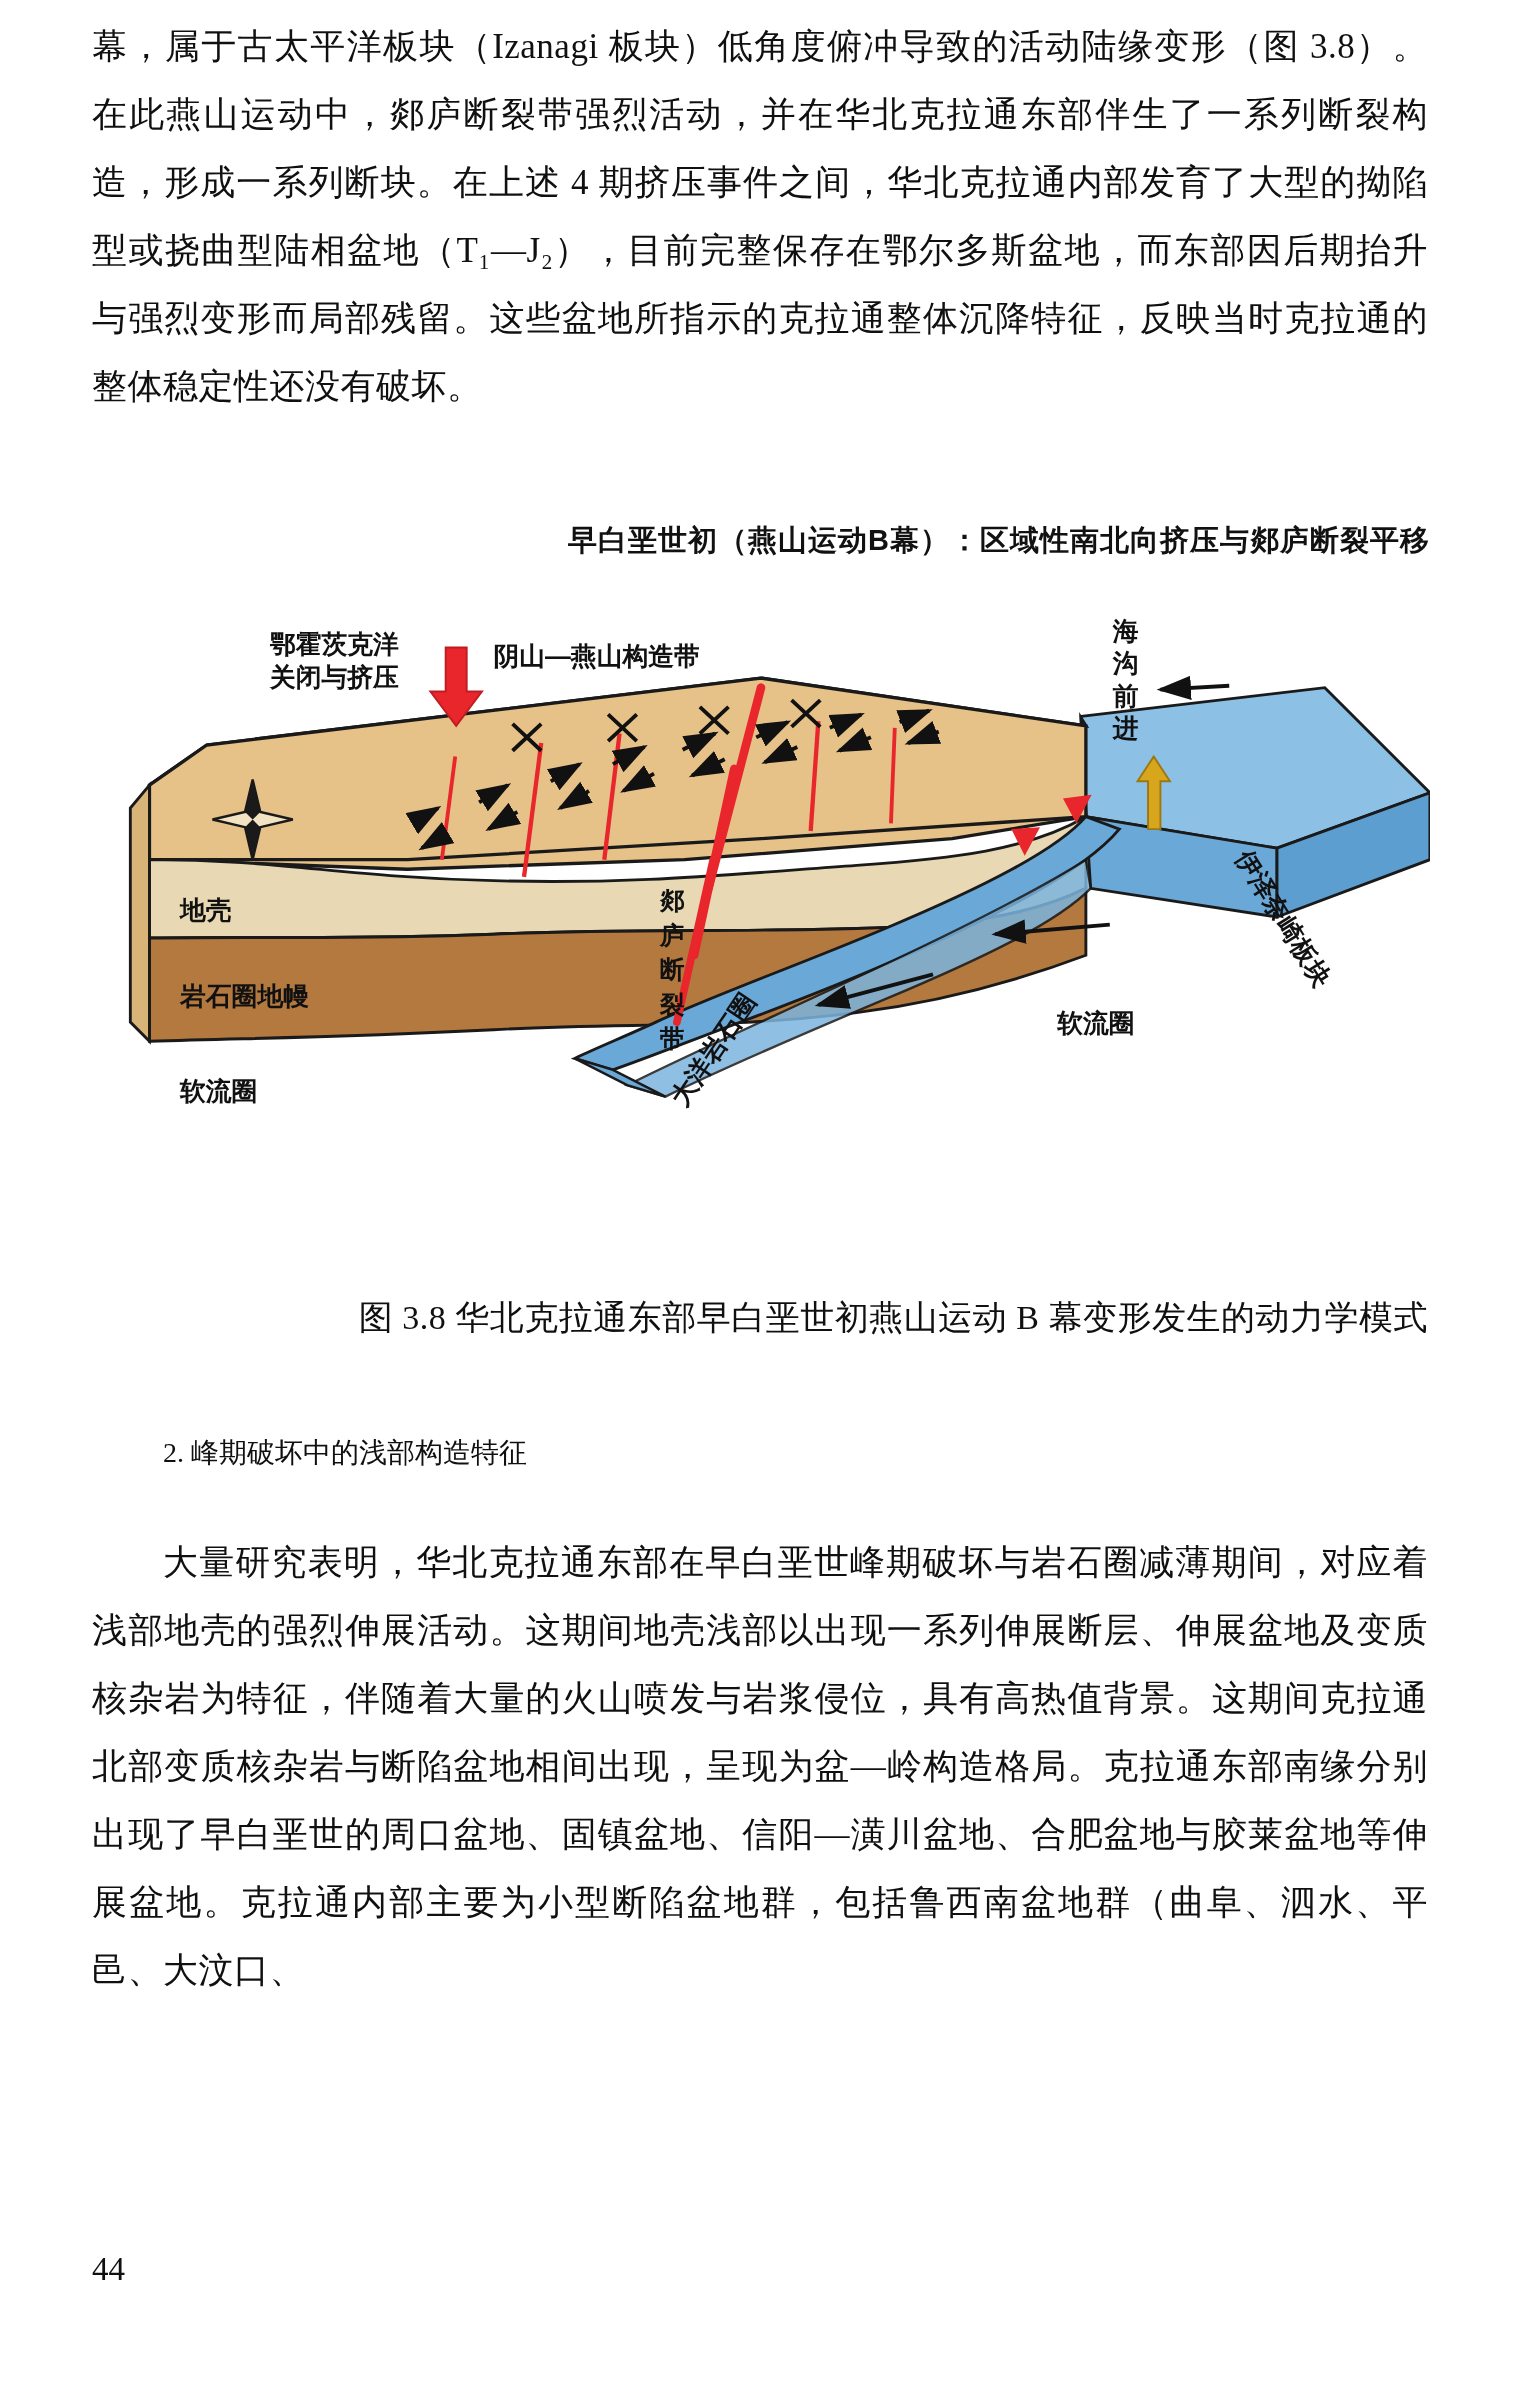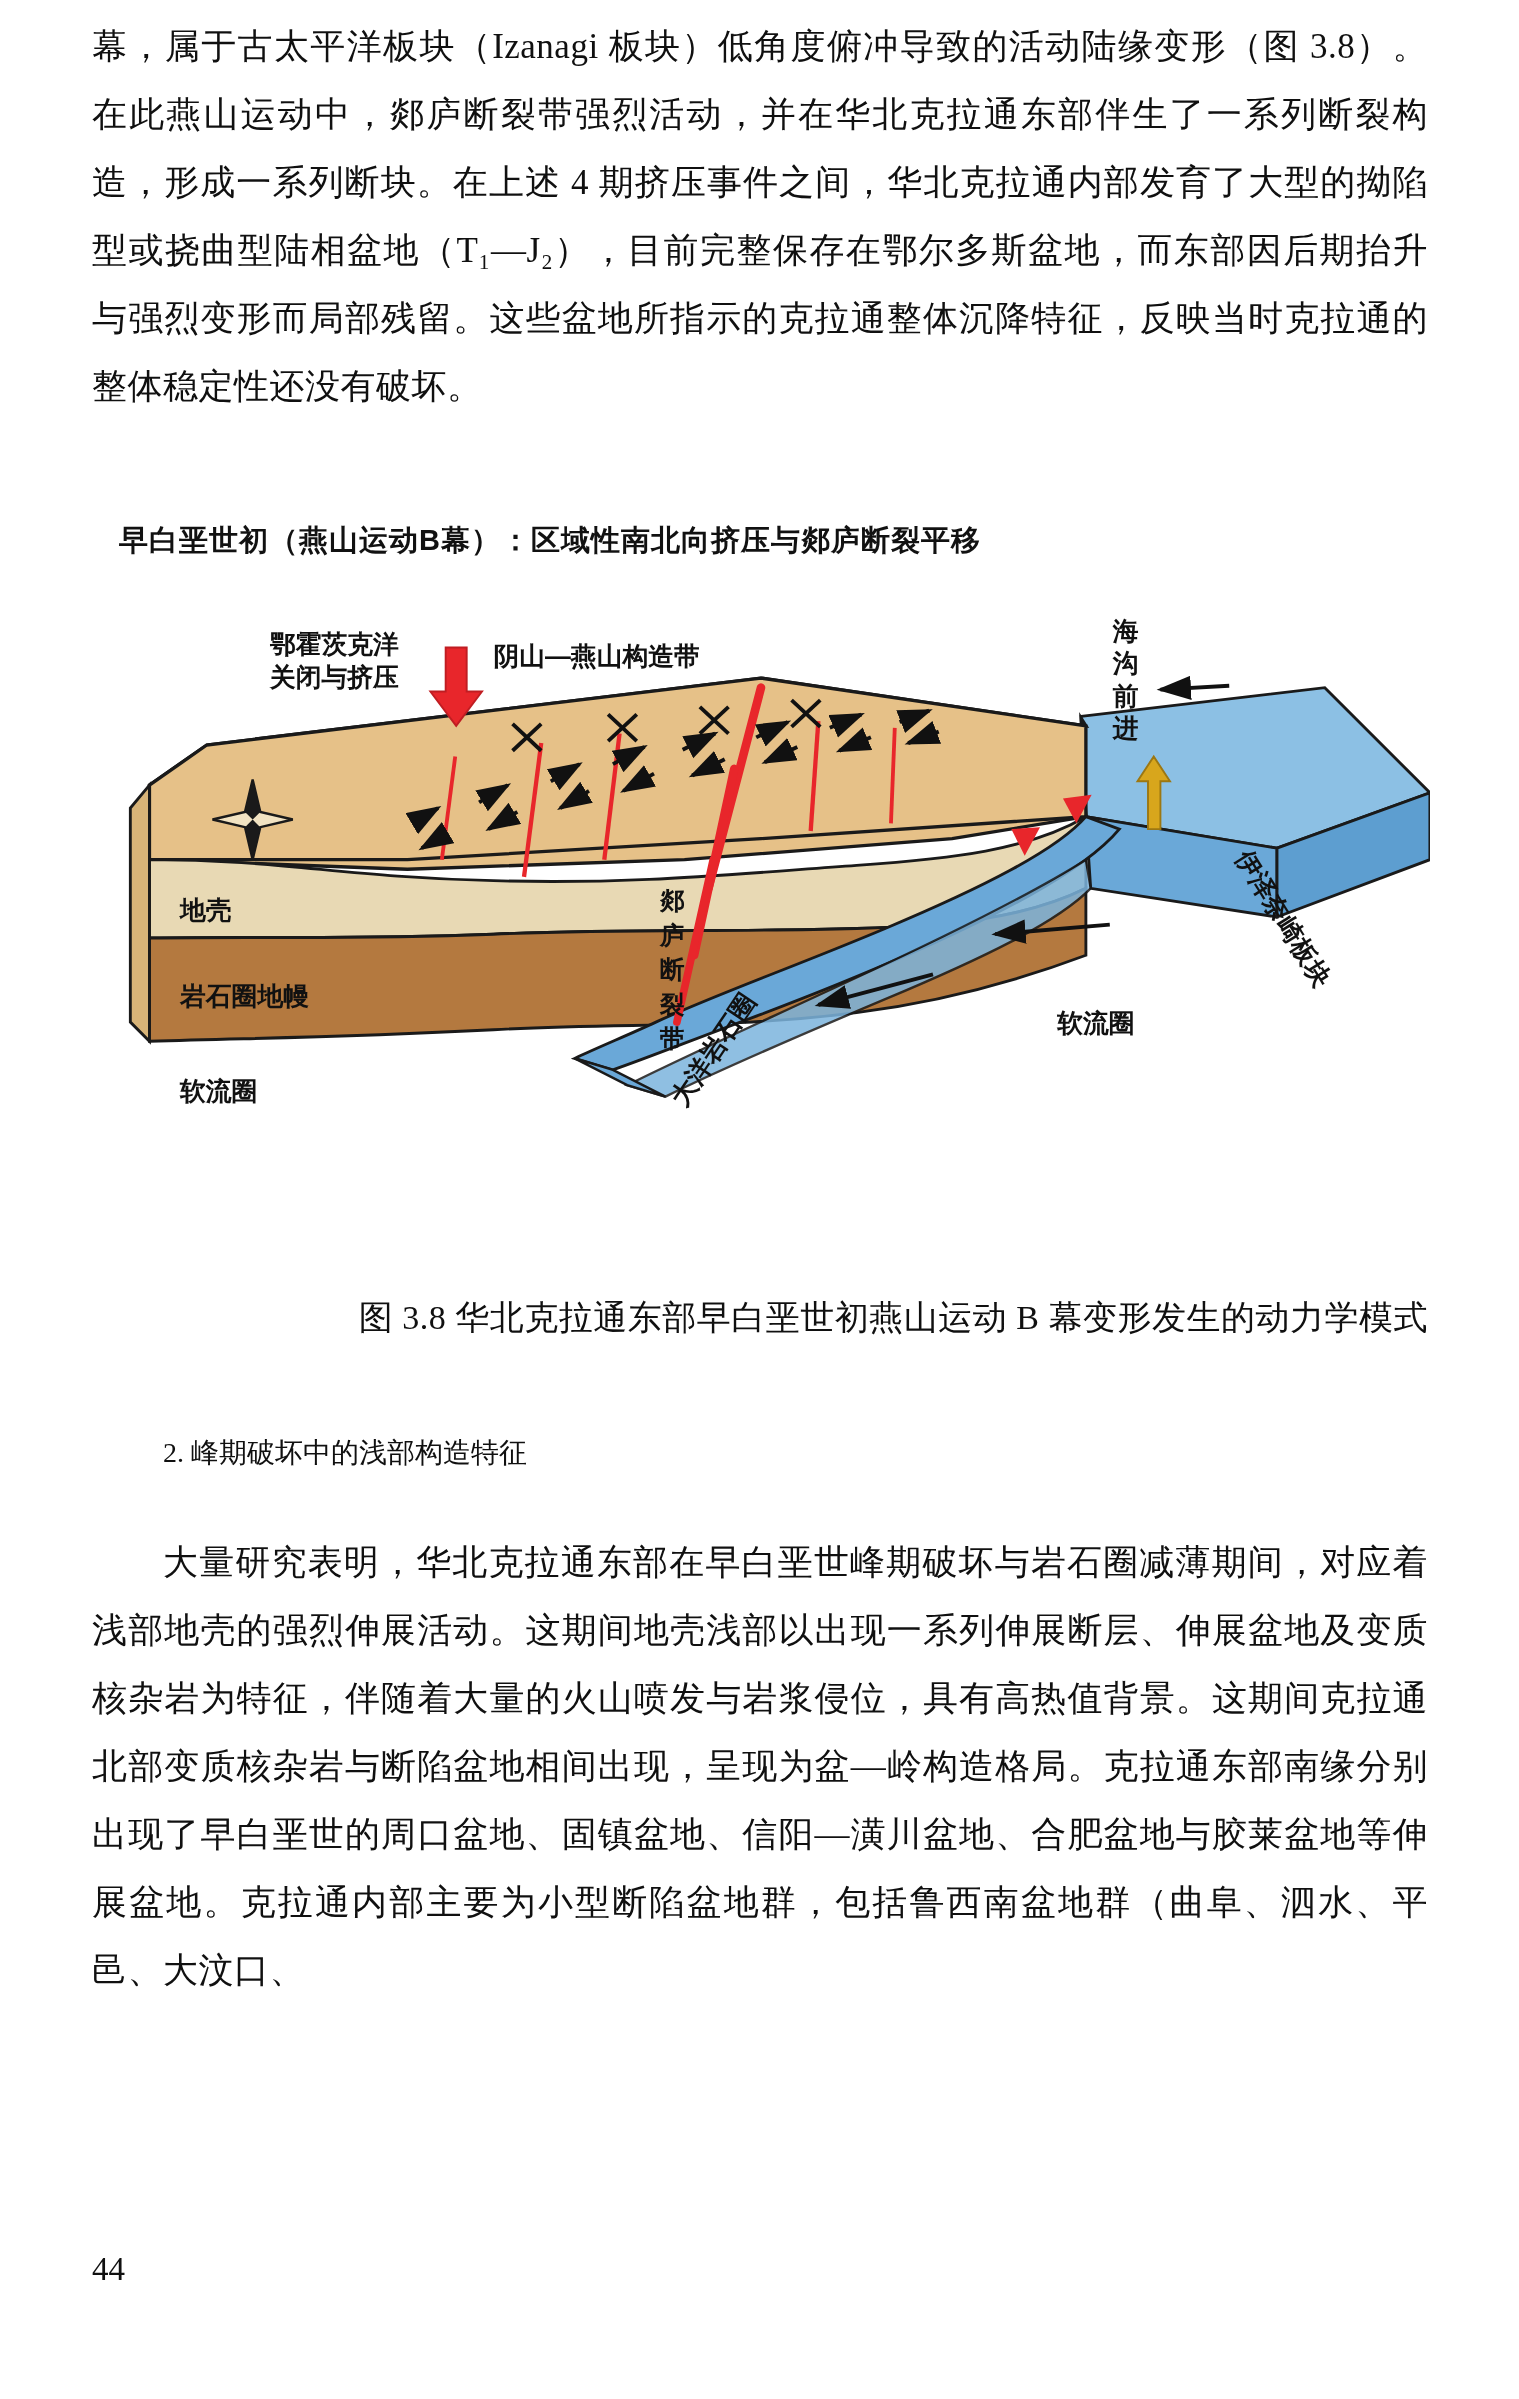--- a/index.html
+++ b/index.html
@@ -48,20 +48,21 @@
     width: 1338px;
   }
   .fig-title {
     font-family: "Liberation Sans", "DejaVu Sans", sans-serif;
     font-weight: bold;
     font-size: 29px;
     color: #111;
     margin-left: 27px;
     margin-bottom: 11.5px;
     letter-spacing: 1px;
+    text-align: right;
   }
   .fig-canvas {
     position: relative;
     width: 1338px;
     height: 688px;
     text-decoration: underline;
   }
   .fig-canvas svg {
     position: absolute;
     left: 0;

